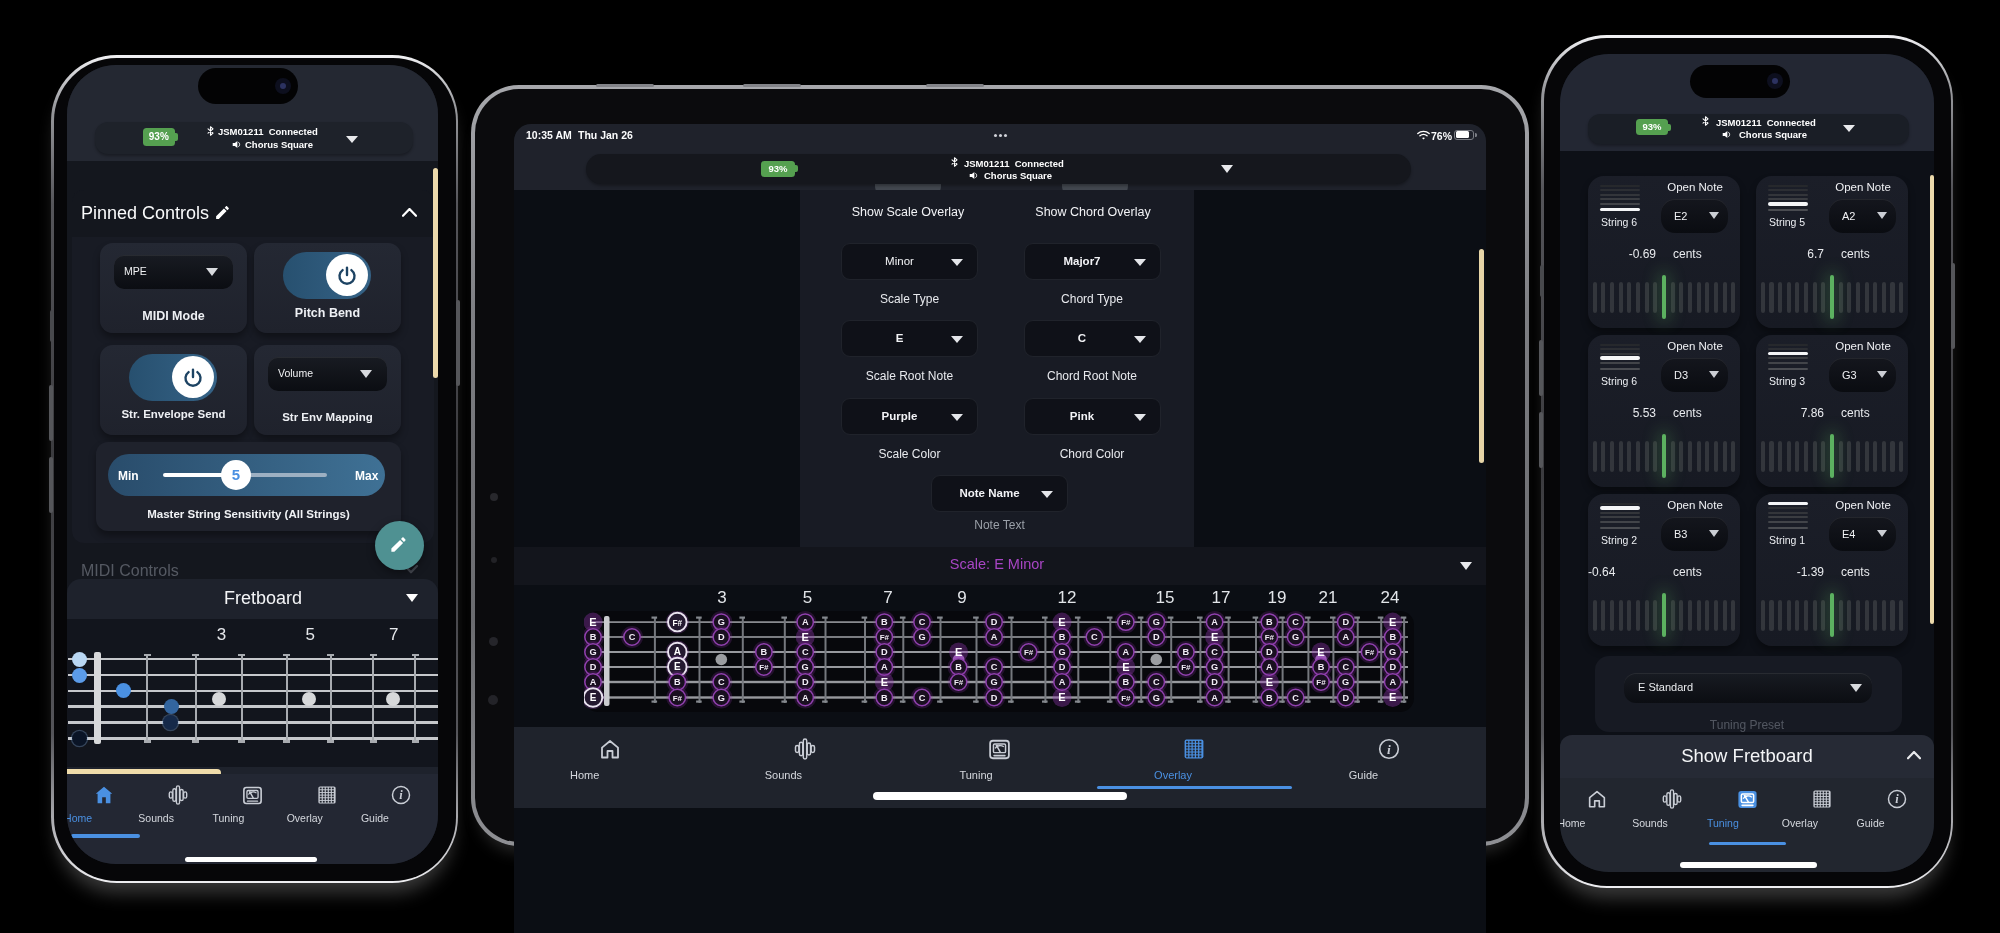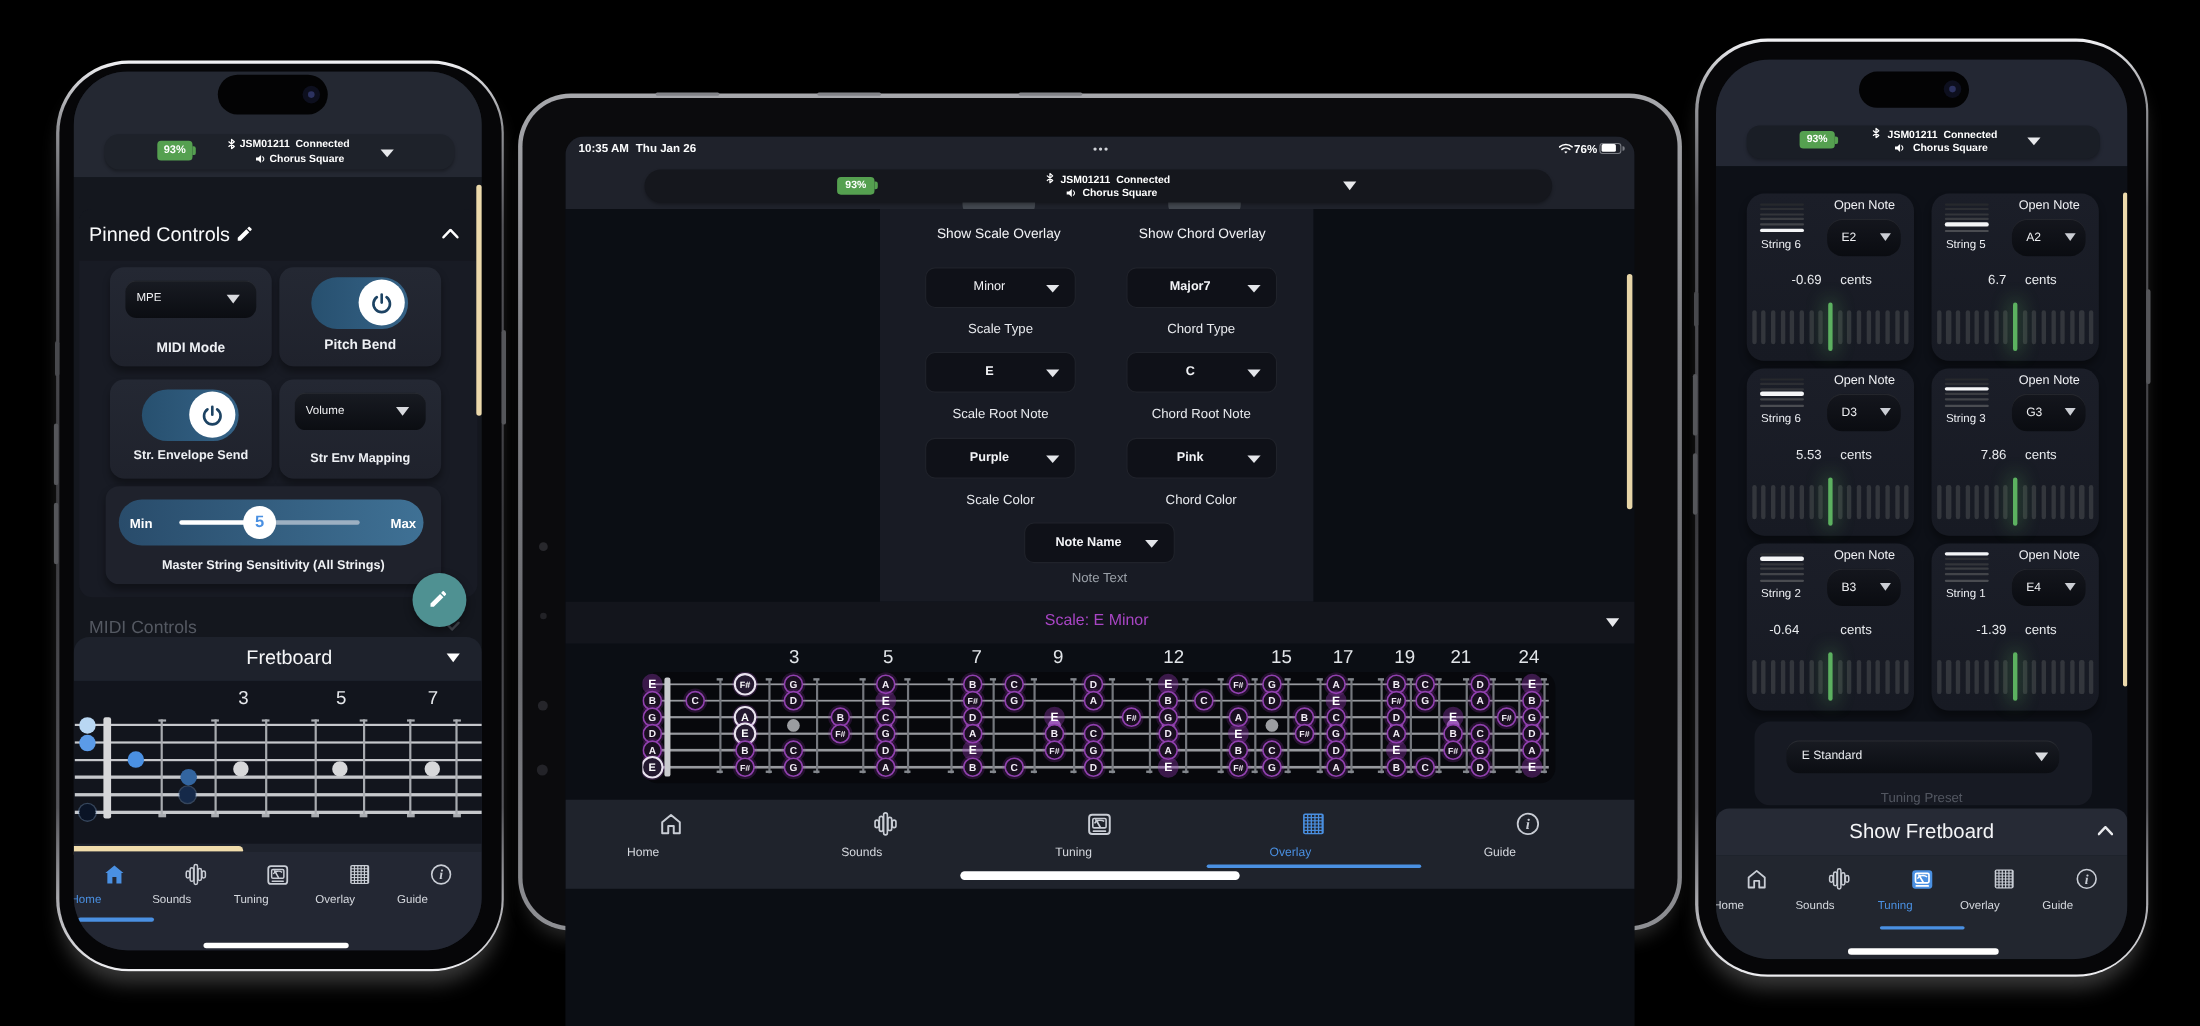--- a/index.html
+++ b/index.html
@@ -872,21 +872,21 @@
       <div class="glyphline abs" style="left:40px;top:452.2px;width:40px;height:3.6px;background:#f4f5f7;border-radius:2px"></div>
       <div class="glyphline abs" style="left:40px;top:457.5px;width:40px;height:2px;background:#33353a"></div>
       <div class="glyphline abs" style="left:40px;top:462.0px;width:40px;height:2px;background:#3a3c41"></div>
       <div class="glyphline abs" style="left:40px;top:467.0px;width:40px;height:2px;background:#424449"></div>
       <div class="glyphline abs" style="left:40px;top:472.5px;width:40px;height:2px;background:#4a4c51"></div>
       <div class="abs" style="left:41px;top:480px;font-size:10.5px;color:#eceef2">String 2</div>
       <div class="abs" style="left:90px;top:445px;width:90px;text-align:center;font-size:11.5px;color:#f0f1f4">Open Note</div>
       <div class="drop" style="left:101px;top:463px;width:67px;height:34px;border-radius:14px;background:linear-gradient(180deg,#14161d,#0a0c11)"></div>
       <div class="abs" style="left:114px;top:474px;font-size:11px;color:#eff0f3">B3</div>
       <div class="caret" style="left:149.0px;top:476.0px;border-left:5.5px solid transparent;border-right:5.5px solid transparent;border-top:7.5px solid #cbced4;"></div>
-      <div class="abs" style="left:28px;top:511px;width:68px;text-align:center;font-size:12px;color:#e9ebee">-0.64</div>
+      <div class="abs" style="left:28px;top:511px;width:68px;text-align:left;font-size:12px;color:#e9ebee">-0.64</div>
       <div class="abs" style="left:113px;top:511px;font-size:12px;color:#e9ebee">cents</div>
       <div class="tick" style="left:32.7px;top:546px;width:4.2px;height:31px;border-radius:2px"></div>
       <div class="tick" style="left:41.3px;top:546px;width:4.2px;height:31px;border-radius:2px"></div>
       <div class="tick" style="left:50.0px;top:546px;width:4.2px;height:31px;border-radius:2px"></div>
       <div class="tick" style="left:58.6px;top:546px;width:4.2px;height:31px;border-radius:2px"></div>
       <div class="tick" style="left:67.3px;top:546px;width:4.2px;height:31px;border-radius:2px"></div>
       <div class="tick" style="left:76.0px;top:546px;width:4.2px;height:31px;border-radius:2px"></div>
       <div class="tick" style="left:84.6px;top:546px;width:4.2px;height:31px;border-radius:2px"></div>
       <div class="tick" style="left:93.2px;top:546px;width:4.2px;height:31px;border-radius:2px"></div>
       <div class="tick" style="left:110.6px;top:546px;width:4.2px;height:31px;border-radius:2px"></div>

